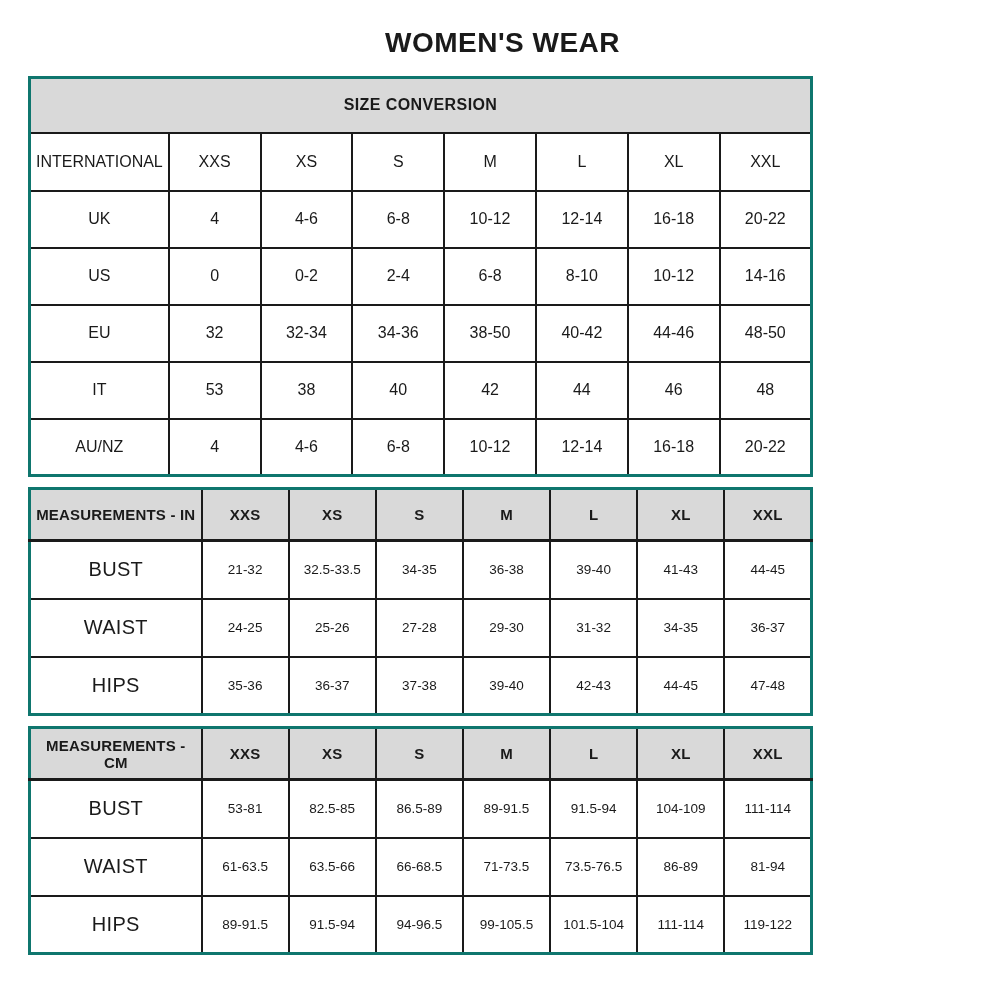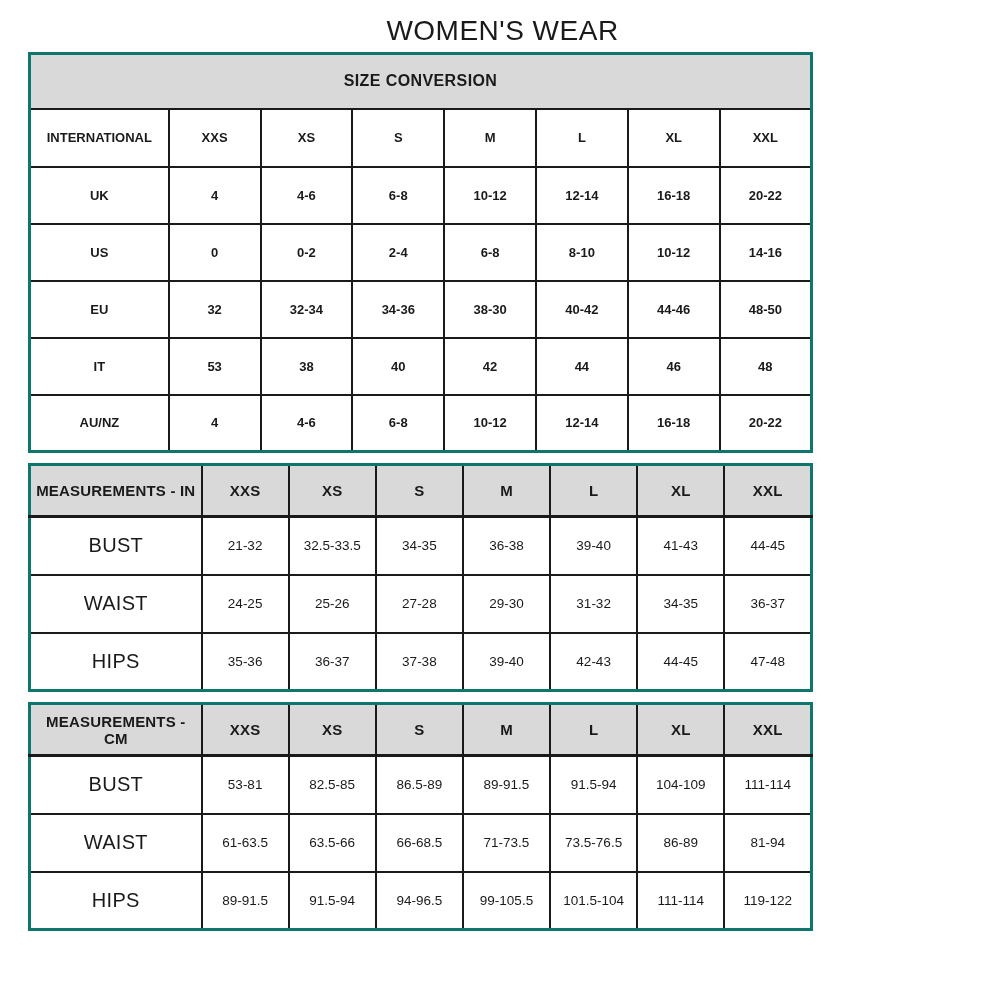--- a/index.html
+++ b/index.html
@@ -4,34 +4,34 @@
 <style>
   * { box-sizing: border-box; }
   html, body { margin: 0; padding: 0; background: #ffffff; }
   body {
     width: 1000px; height: 1000px;
     font-family: "Liberation Sans", sans-serif;
     color: #1a1a1a;
   }
   .page { width: 1000px; height: 1000px; padding: 10px 23px 0 28px; background: #fff; }
   .title {
-    margin: 0; height: 42px; line-height: 42px;
-    text-align: center; font-size: 28px; font-weight: 400; letter-spacing: 0.5px;
+    margin: 12px; height: 42px; line-height: 42px;
+    text-align: center; font-size: 28px; font-weight: 700; letter-spacing: 0.5px;
   }
   table.tbl {
     border-collapse: collapse; table-layout: fixed;
     width: 785px; border: 3px solid #0f766e;
   }
   table.tbl td {
     border: 2px solid #1a1a1a;
     text-align: center; vertical-align: middle;
     padding: 0 2px; overflow: hidden;
   }
   
-  .t1 td { font-size: 13px; font-weight: 700; height: 57px; }
+  .t1 td { font-size: 16px; font-weight: 400; height: 57px; }
   .t1 .banner {
     background: #d9d9d9; font-weight: 700; font-size: 16px;
     height: 55px; letter-spacing: 0.4px; border-bottom-width: 2px;
   }
   .t1 .head-row td { height: 58px; }
   
   .t2, .t3 { margin-top: 10px; padding-left: 42px; }
   .t2 td, .t3 td { font-size: 13.5px; font-weight: 400; height: 58px; }
   .t2 .head-row td, .t3 .head-row td {
     background: #d9d9d9; font-weight: 700; font-size: 15px;
@@ -89,21 +89,21 @@
         <td>6-8</td>
         <td>8-10</td>
         <td>10-12</td>
         <td>14-16</td>
       </tr>
       <tr>
         <td class="row-label">EU</td>
         <td>32</td>
         <td>32-34</td>
         <td>34-36</td>
-        <td>38-30</td>
+        <td>38-50</td>
         <td>40-42</td>
         <td>44-46</td>
         <td>48-50</td>
       </tr>
       <tr>
         <td class="row-label">IT</td>
         <td>53</td>
         <td>38</td>
         <td>40</td>
         <td>42</td>

